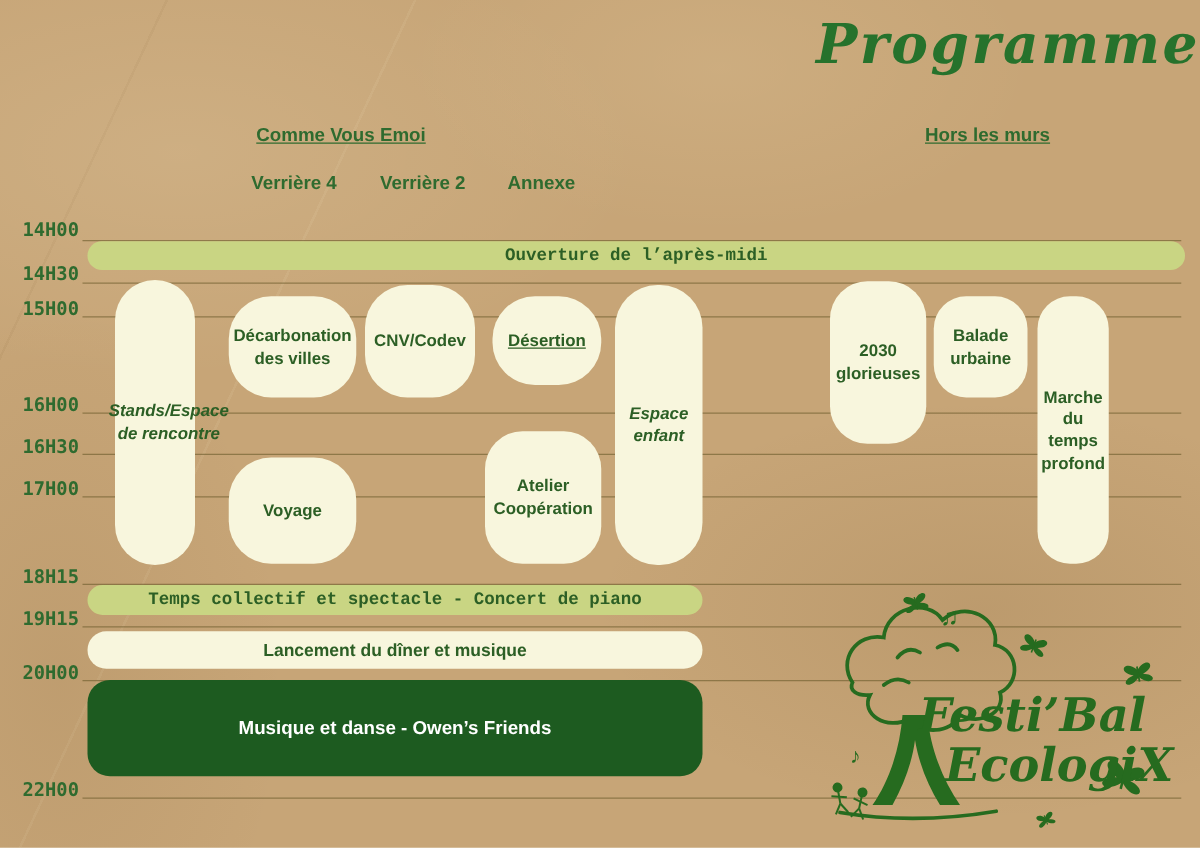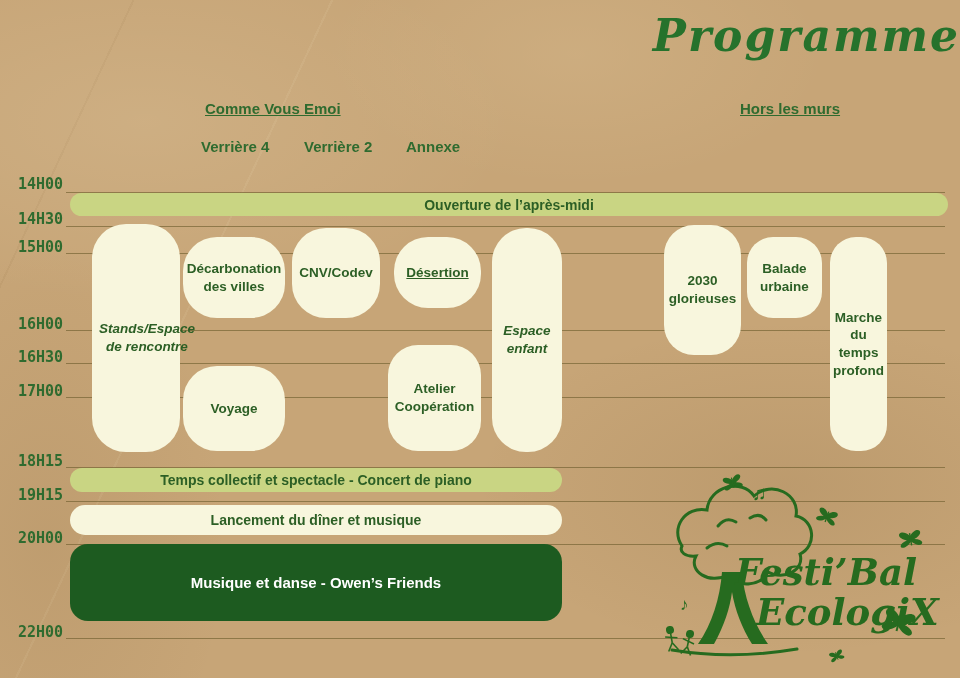--- a/index.html
+++ b/index.html
@@ -32,38 +32,38 @@
   .l0{top:192px;} .l1{top:226px;} .l2{top:253px;} .l3{top:330px;} .l4{top:363px;}
   .l5{top:397px;} .l6{top:467px;} .l7{top:501px;} .l8{top:544px;} .l9{top:638px;}
 
   .block{
     position:absolute;background:#f8f6dd;border-radius:34px;z-index:3;
     display:flex;align-items:center;justify-content:center;text-align:center;
     color:#2c5f25;font:700 13.5px "Liberation Sans",sans-serif;line-height:1.3;
     padding:6px 9px;box-sizing:border-box;
   }
   .block.ital{font-style:italic;font-weight:600;}
-  .b-stands{left:92px;top:224px;width:88px;height:228px;padding-left:31px;}
+  .b-stands{left:92px;top:224px;width:64px;height:228px;padding-left:31px;}
   .b-decarb{left:183px;top:237px;width:102px;height:81px;}
   .b-cnv{left:292px;top:228px;width:88px;height:90px;}
   .b-desertion{left:394px;top:237px;width:87px;height:71px;text-decoration:underline;}
   .b-enfant{left:492px;top:228px;width:70px;height:224px;}
   .b-2030{left:664px;top:225px;width:77px;height:130px;border-radius:30px;}
   .b-balade{left:747px;top:237px;width:75px;height:81px;border-radius:26px;}
   .b-marche{left:830px;top:237px;width:57px;height:214px;border-radius:26px;}
   .b-voyage{left:183px;top:366px;width:102px;height:85px;}
   .b-burger{left:292px;top:366px;width:88px;height:85px;border-radius:28px;}
   .b-atelier{left:388px;top:345px;width:93px;height:106px;border-radius:30px;}
 
   .bar{
     position:absolute;z-index:3;display:flex;align-items:center;justify-content:center;
     text-align:center;color:#2c5f25;font:700 14px "Liberation Sans",sans-serif;
     box-sizing:border-box;
   }
-  .bar.light{background:#c9d583;border-radius:12px;}
+  .bar.light{background:#c9d583;border-radius:12px;font-family:Liberation Mono, monospace;}
   .bar.cream{background:#f8f6dd;border-radius:16px;font-weight:600;}
   .bar-ouverture{left:70px;top:193px;width:878px;height:23px;}
   .bar-temps{left:70px;top:468px;width:492px;height:24px;}
   .bar-lancement{left:70px;top:505px;width:492px;height:30px;}
   .block-dark{
     position:absolute;left:70px;top:544px;width:492px;height:77px;z-index:3;
     background:#1d5b20;border-radius:18px;color:#fff;
     display:flex;align-items:center;justify-content:center;
     font:700 15px "Liberation Sans",sans-serif;
   }

